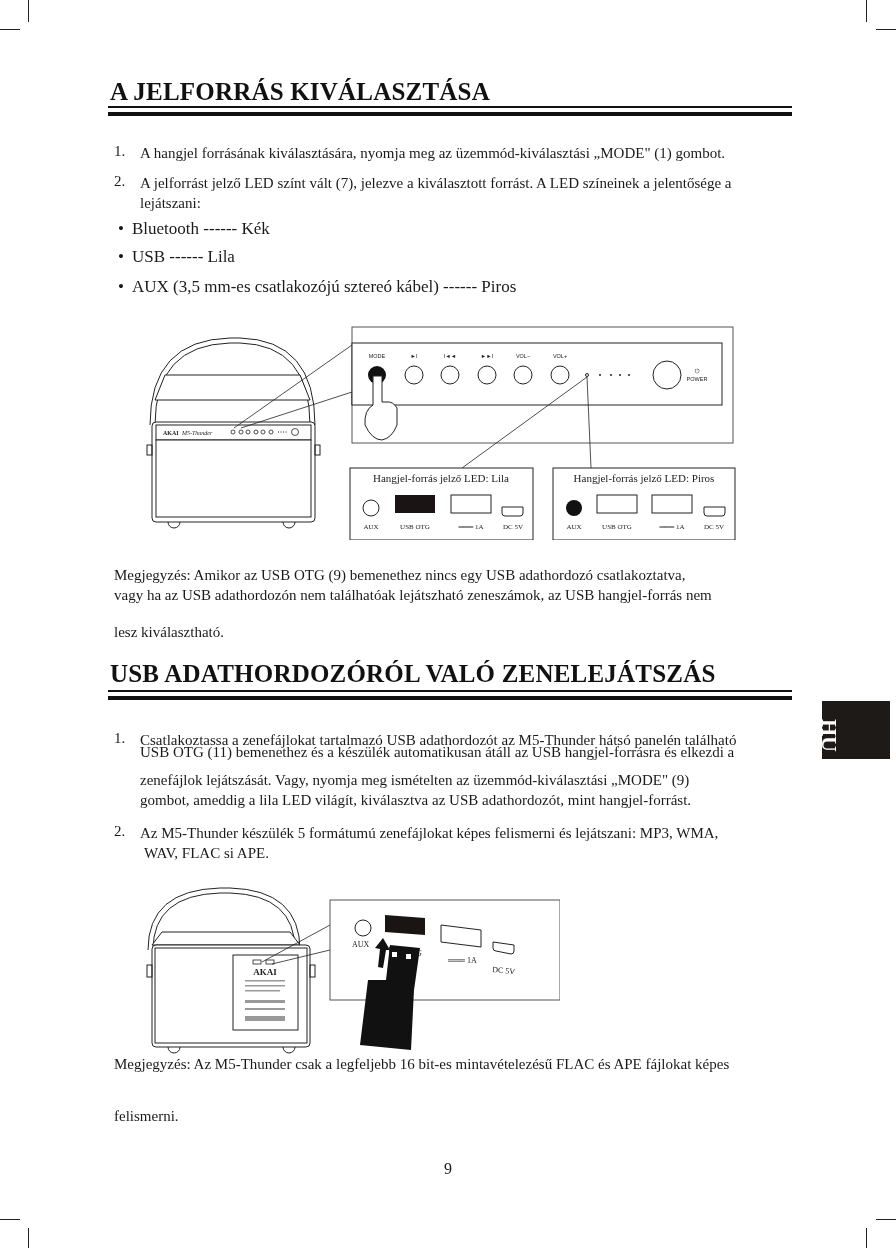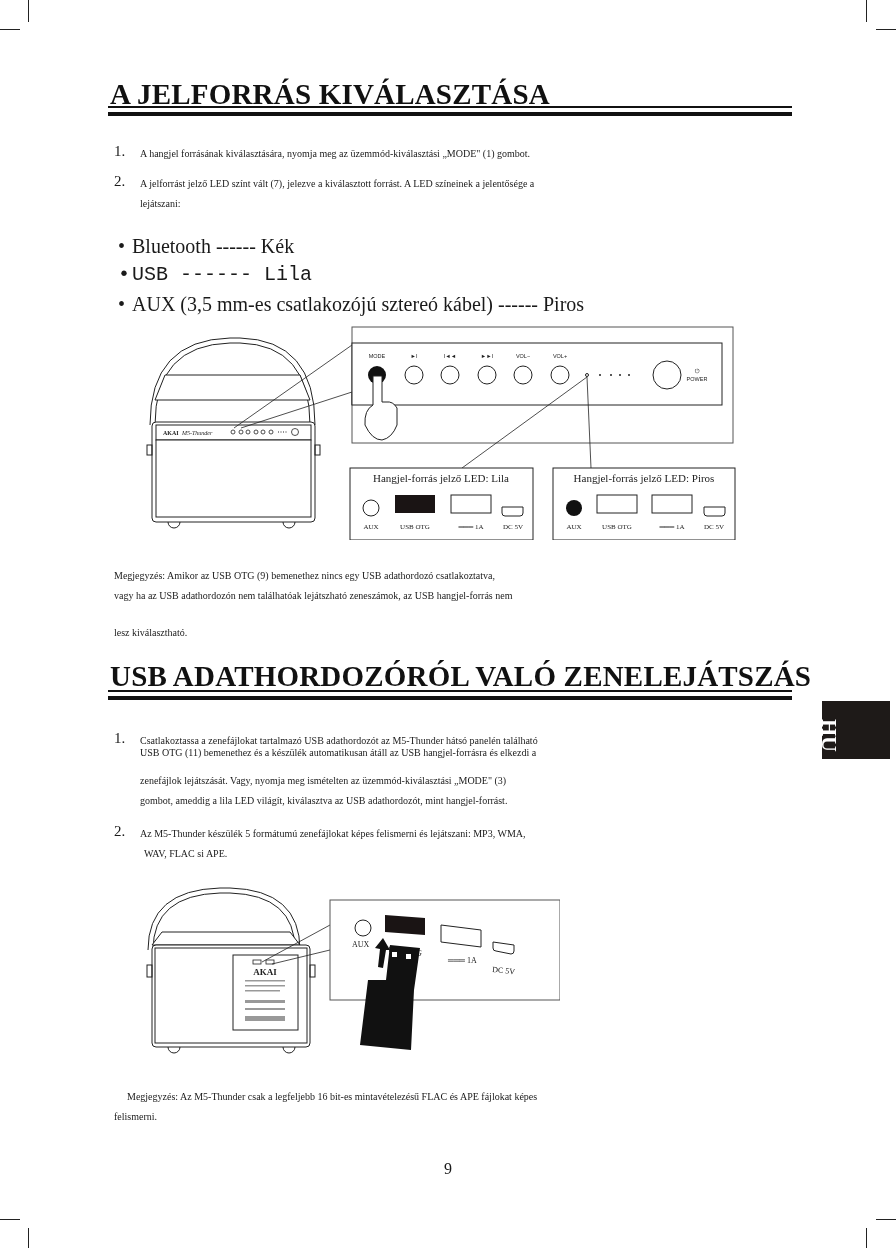--- a/index.html
+++ b/index.html
@@ -1,25 +1,25 @@
 <!DOCTYPE html>
 <html><head>
 <meta charset="utf-8">
 <style>
   html, body { margin:0; padding:0; background:#fff; }
   body { width:896px; height:1248px; position:relative; overflow:hidden;
          font-family:"Liberation Serif", "DejaVu Serif", serif; color:#1a1a1a; }
   .crop { position:absolute; background:#222; }
-  .h1 { position:absolute; left:110px; font-weight:bold; font-size:29px; letter-spacing:0.2px; color:#111; }
+  .h1 { position:absolute; left:110px; font-weight:bold; font-size:25px; letter-spacing:0.2px; color:#111; }
   .rule-thin { position:absolute; left:108px; width:684px; height:2px; background:#111; }
   .rule-thick { position:absolute; left:108px; width:684px; height:4px; background:#111; }
-  .p { position:absolute; font-size:10px; line-height:23px; color:#1a1a1a; }
+  .p { position:absolute; font-size:15px; line-height:23px; color:#1a1a1a; }
   .num { position:absolute; font-size:15px; }
   .justify { text-align:justify; text-align-last:left; }
-  .bullet { position:absolute; left:118px; font-size:20px;margin-top:16px; }
+  .bullet { position:absolute; left:118px; font-size:17px; }
   .bullet::before { content:"\2022"; display:inline-block; width:14px; }
   .side-tab { position:absolute; left:822px; top:701px; width:68px; height:58px; background:#1e1a18; }
   .side-tab span { position:absolute; left:20px; top:18px; color:#fff; font-weight:bold; font-size:22px;
                    transform:rotate(90deg); transform-origin:left top; display:block; white-space:nowrap; }
   .pageno { position:absolute; left:0; width:896px; top:1160px; text-align:center; font-size:16px; }
   svg text { font-family:"Liberation Sans", "DejaVu Sans", sans-serif; }
   svg .serif { font-family:"Liberation Serif", "DejaVu Serif", serif; }
 </style>
 </head>
 <body>
@@ -38,21 +38,21 @@
 <div class="rule-thick" style="top:112px;"></div>
 
 <div class="num" style="left:114px;top:143px;">1.</div>
 <div class="p" style="left:140px;top:142px;width:660px;">A hangjel forrásának kiválasztására, nyomja meg az üzemmód-kiválasztási „MODE" (1) gombot.</div>
 
 <div class="num" style="left:114px;top:173px;">2.</div>
 <div class="p" style="left:140px;top:172px;width:660px;">A jelforrást jelző LED színt vált (7), jelezve a kiválasztott forrást. A LED színeinek a jelentősége a</div>
 <div class="p" style="left:140px;top:192px;width:660px;">lejátszani:</div>
 
 <div class="bullet" style="top:219px;">Bluetooth ------ Kék</div>
-<div class="bullet" style="top:247px;font-family:Liberation Mono, monospace;">USB ------ Lila</div>
+<div class="bullet" style="top:247px;">USB ------ Lila</div>
 <div class="bullet" style="top:277px;">AUX (3,5 mm-es csatlakozójú sztereó kábel) ------ Piros</div>
 
 <svg style="position:absolute;left:130px;top:320px;" width="620" height="220" viewBox="130 320 620 220">
 
   <g stroke="#222" fill="none" stroke-width="1">
     <path d="M150,425 Q150,340 230,338 L240,338 Q315,340 315,425"></path>
     <path d="M155,425 Q155,345 230,343 L240,343 Q310,345 310,425"></path>
     <polygon points="165,375 300,375 310,400 155,400" fill="#fff"></polygon>
     <rect x="152" y="422" width="163" height="100" rx="4" fill="#fff"></rect>
     <rect x="156" y="425" width="155" height="15" fill="#fff"></rect>
@@ -144,21 +144,21 @@
 <div class="p justify" style="left:114px;top:584px;width:652px;">vagy ha az USB adathordozón nem találhatóak lejátszható zeneszámok, az USB hangjel-forrás nem</div>
 <div class="p" style="left:114px;top:604px;width:668px;margin-top:17px;">lesz kiválasztható.</div>
 
 <div class="h1" style="top:660px;">USB ADATHORDOZÓRÓL VALÓ ZENELEJÁTSZÁS</div>
 <div class="rule-thin" style="top:690px;"></div>
 <div class="rule-thick" style="top:696px;"></div>
 
 <div class="num" style="left:114px;top:730px;">1.</div>
 <div class="p justify" style="left:140px;top:729px;width:656px;">Csatlakoztassa a zenefájlokat tartalmazó USB adathordozót az M5-Thunder hátsó panelén található</div>
 <div class="p justify" style="left:140px;top:741px;width:642px;">USB OTG (11) bemenethez és a készülék automatikusan átáll az USB hangjel-forrásra és elkezdi a</div>
-<div class="p justify" style="left:140px;top:769px;width:630px;">zenefájlok lejátszását. Vagy, nyomja meg ismételten az üzemmód-kiválasztási „MODE" (3)</div>
+<div class="p justify" style="left:140px;top:769px;width:630px;">zenefájlok lejátszását. Vagy, nyomja meg ismételten az üzemmód-kiválasztási „MODE" (9)</div>
 <div class="p justify" style="left:140px;top:789px;width:618px;">gombot, ameddig a lila LED világít, kiválasztva az USB adathordozót, mint hangjel-forrást.</div>
 
 <div class="num" style="left:114px;top:823px;">2.</div>
 <div class="p" style="left:140px;top:822px;width:660px;">Az M5-Thunder készülék 5 formátumú zenefájlokat képes felismerni és lejátszani: MP3, WMA,</div>
 <div class="p" style="left:144px;top:842px;width:660px;">WAV, FLAC si APE.</div>
 
 <svg style="position:absolute;left:140px;top:885px;" width="420" height="175" viewBox="140 885 420 175">
   <g stroke="#222" fill="none" stroke-width="1">
     <path d="M148,950 Q148,890 220,888 L230,888 Q300,890 300,950"></path>
     <path d="M153,950 Q153,895 220,893 L230,893 Q295,895 295,950"></path>
@@ -194,20 +194,20 @@
     <text x="388" y="952" class="serif" transform="rotate(6 388 952)">USB OTG</text>
     <text x="448" y="963" class="serif">═══ 1A</text>
     <text x="492" y="972" class="serif" transform="rotate(6 492 972)">DC 5V</text>
   </g>
   <polygon points="375,948 383,938 390,950 386,950 383,968 378,967 380,949" fill="#111"></polygon>
   <polygon points="390,945 420,948 414,990 411,1050 360,1045 368,980 386,980" fill="#111"></polygon>
   <rect x="392" y="952" width="5" height="5" fill="#fff"></rect>
     <rect x="406" y="954" width="5" height="5" fill="#fff"></rect>
 </svg>
 
-<div class="p" style="left:114px;top:1085px;width:690px;margin-left:13px;">Megjegyzés: Az M5-Thunder csak a legfeljebb 16 bit-es mintavételezésű FLAC és APE fájlokat képes</div>
+<div class="p" style="left:114px;top:1053px;width:690px;">Megjegyzés: Az M5-Thunder csak a legfeljebb 16 bit-es mintavételezésű FLAC és APE fájlokat képes</div>
 <div class="p" style="left:114px;top:1105px;width:690px;">felismerni.</div>
 
 <div class="side-tab">
   <span>HU</span>
 </div>
 
 <div class="pageno">9</div>
 
 </body></html>

